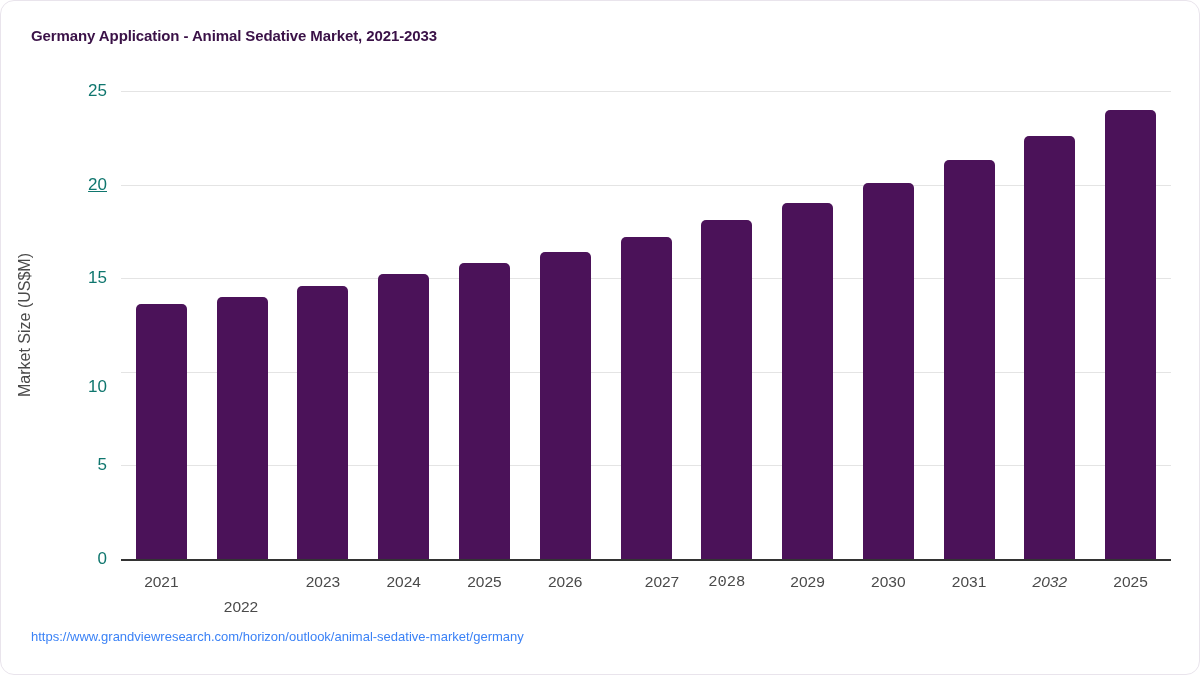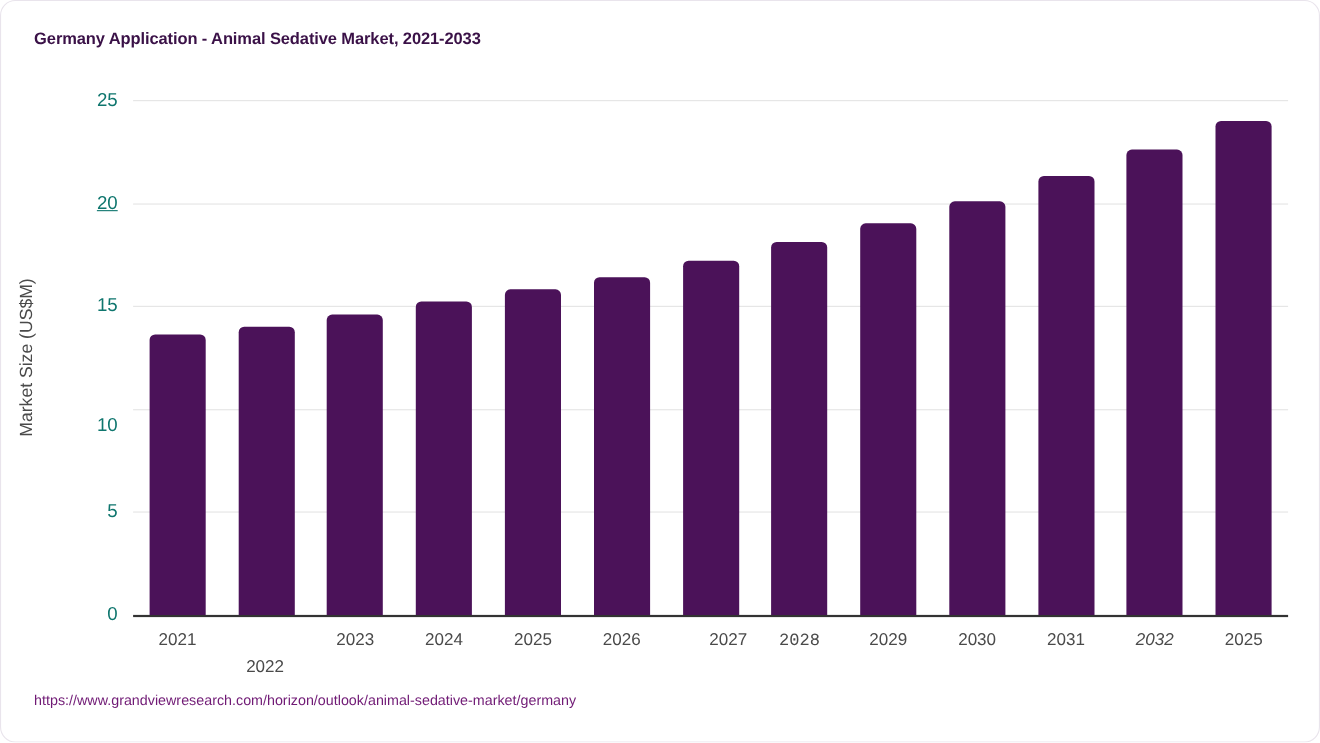--- a/index.html
+++ b/index.html
@@ -97,21 +97,21 @@
     font-size: 15.5px;
     color: #4a4a4a;
     white-space: nowrap;
   }
 
   .source-url {
     position: absolute;
     left: 30px;
     top: 628px;
     font-size: 13px;
-    color: #701a75;
+    color: #3b82f6;
     white-space: nowrap;
   }
 </style>
 </head>
 <body>
 
 <div class="figure">
 
   <div class="chart-title">Germany Application - Animal Sedative Market, 2021-2033</div>
 

